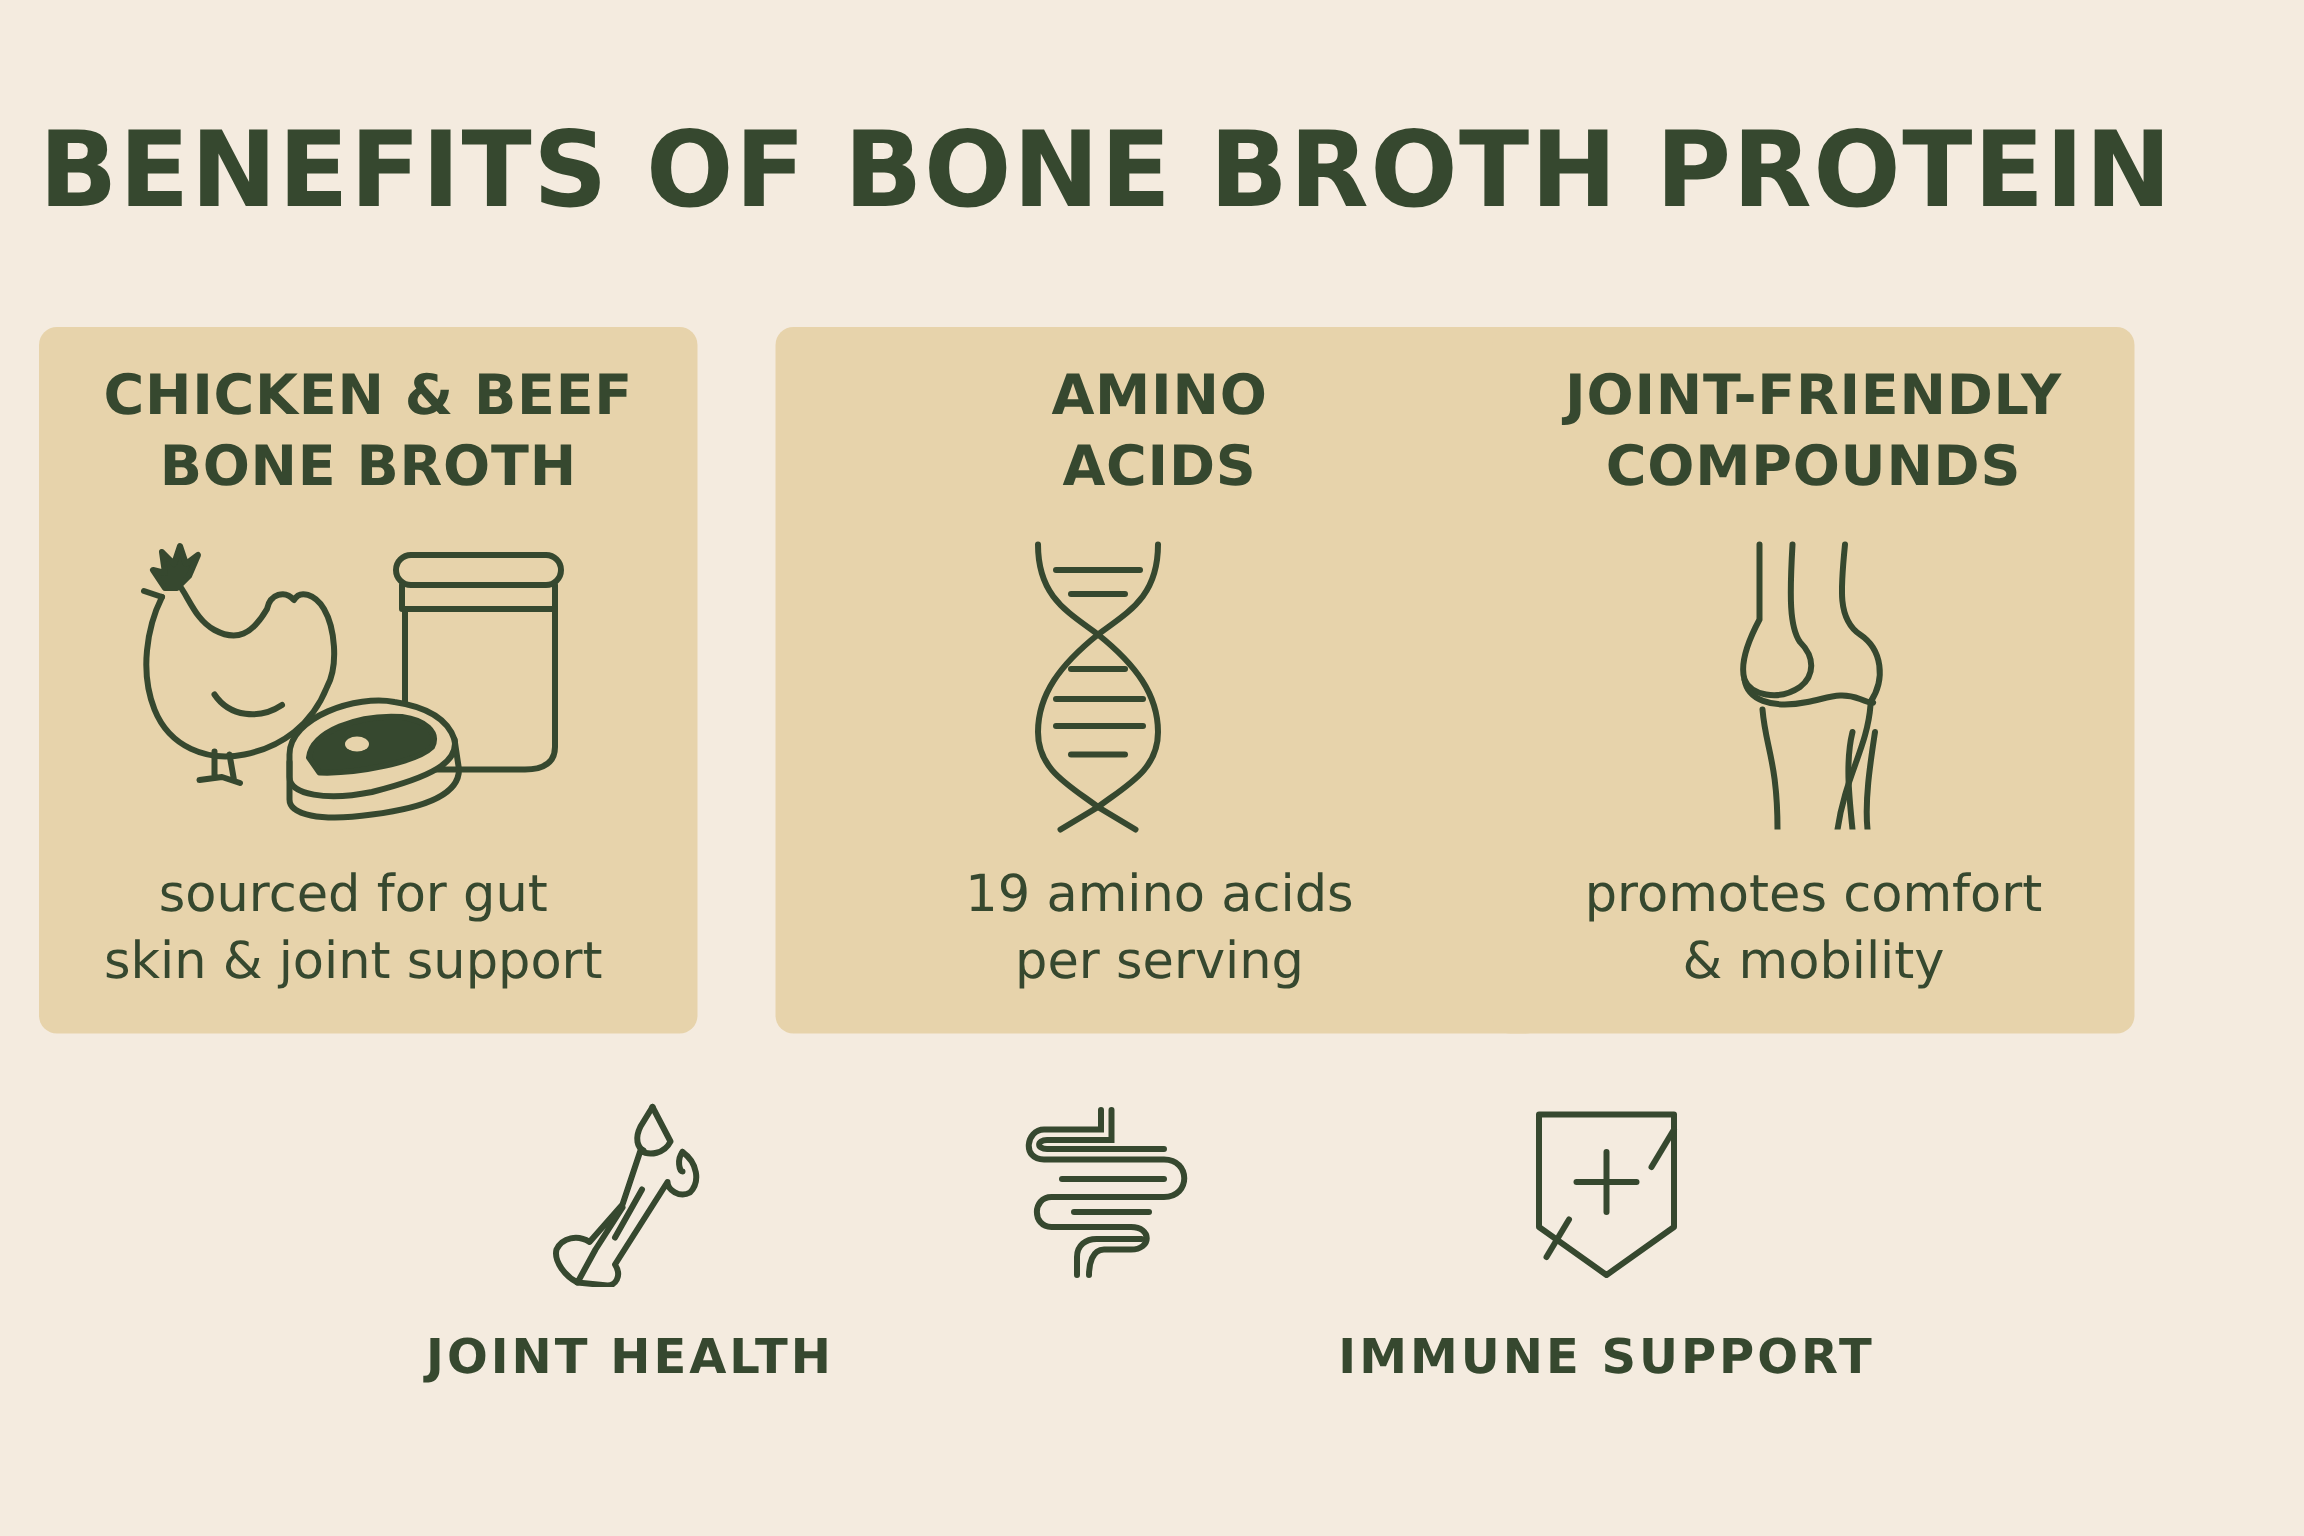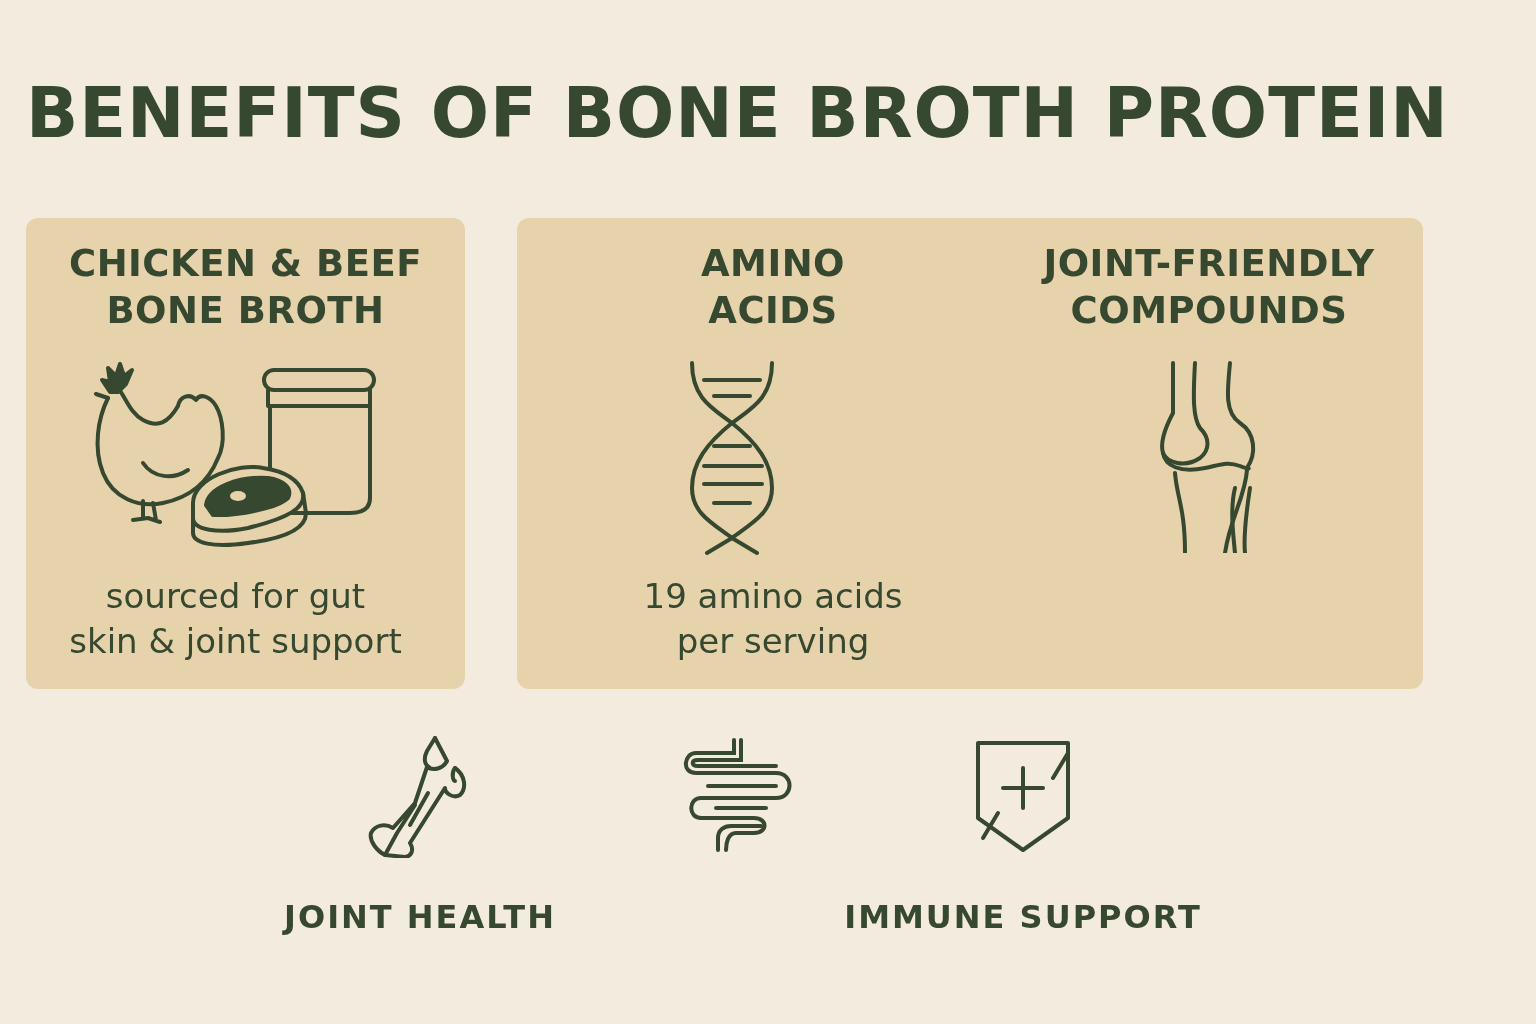--- a/index.html
+++ b/index.html
@@ -35,26 +35,26 @@
     position:absolute; top:356px; left:0; right:0; text-align:center;
     font-size:34px; line-height:45px; white-space:pre-line;
   }
   .c1 .card-desc { padding-right:20px; }
   .benefit {
     position:absolute; top:730px; width:300px;
     display:flex; flex-direction:column; align-items:center;
   }
   .benefit .b-icon { height:130px; display:flex; align-items:center; }
   .benefit .b-label {
-    margin-top:38px; font-weight:bold; font-size:32px; letter-spacing:2px;
+    margin-top:25px; font-weight:bold; font-size:32px; letter-spacing:2px;
     white-space:nowrap;
   }
   .b1 { left:270px; }
   .b2 { left:591px; }
-  .b3 { left:873px; }
+  .b3 { left:921px; }
   svg { display:block; }
 </style>
 </head>
 <body>
 
 <h1 class="title">BENEFITS OF BONE BROTH PROTEIN</h1>
 
 <div class="card c1">
   <div class="card-title">CHICKEN &amp; BEEF
 BONE BROTH</div>
@@ -107,20 +107,22 @@
     <svg width="110" height="195" viewBox="0 0 110 195" fill="none" stroke="#36482f" stroke-width="4" stroke-linecap="round">
       <path d="M18 5 L18 55 C10 70 5 85 8 95 C12 105 30 110 45 100 C55 92 55 80 45 70 C38 60 38 40 40 5"></path>
       <path d="M75 5 C72 35 70 55 85 65 C100 75 102 95 92 110"></path>
       <path d="M8 95 C10 108 25 115 50 110 C65 107 72 103 85 108 C95 112 95 110 92 110"></path>
       <path d="M20 115 C22 140 30 150 30 195"></path>
       <path d="M92 112 C90 140 75 160 70 195"></path>
       <path d="M80 130 C75 150 78 175 80 195"></path>
       <path d="M95 130 C92 150 88 175 90 195"></path>
     </svg>
   </div>
+  <div class="card-desc">promotes comfort
+&amp; mobility</div>
 </div>
 
 <div class="benefit b1">
   <div class="b-icon">
     <svg width="130" height="125" viewBox="0 0 130 125" fill="none" stroke="#36482f" stroke-width="4" stroke-linejoin="round" stroke-linecap="round">
       <path d="M80 5 L92 28 C88 36 78 38 72 34 L60 70 L38 95 C30 90 20 92 16 100 C14 108 22 118 30 122 L42 100 L60 72"></path>
       <path d="M80 5 L72 18 C68 26 70 32 74 34"></path>
       <path d="M100 35 C110 42 112 55 105 62 C98 66 90 60 90 55 L55 110 C60 118 55 124 50 124 L30 122"></path>
       <path d="M100 35 C96 40 98 48 100 48"></path>
       <line x1="73" y1="60" x2="55" y2="92"></line>

